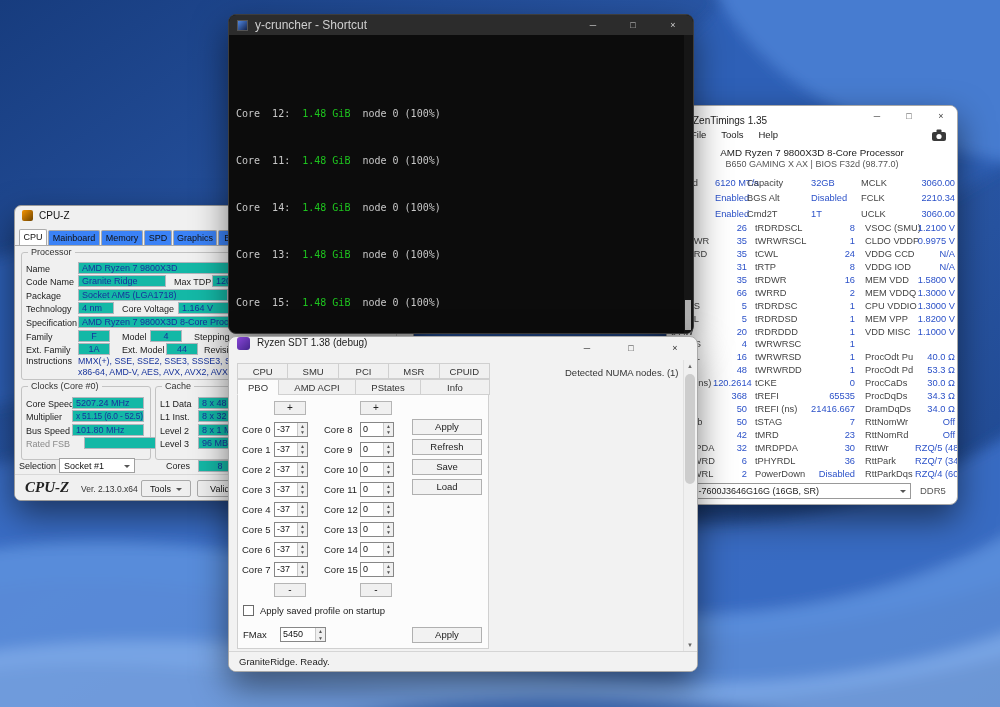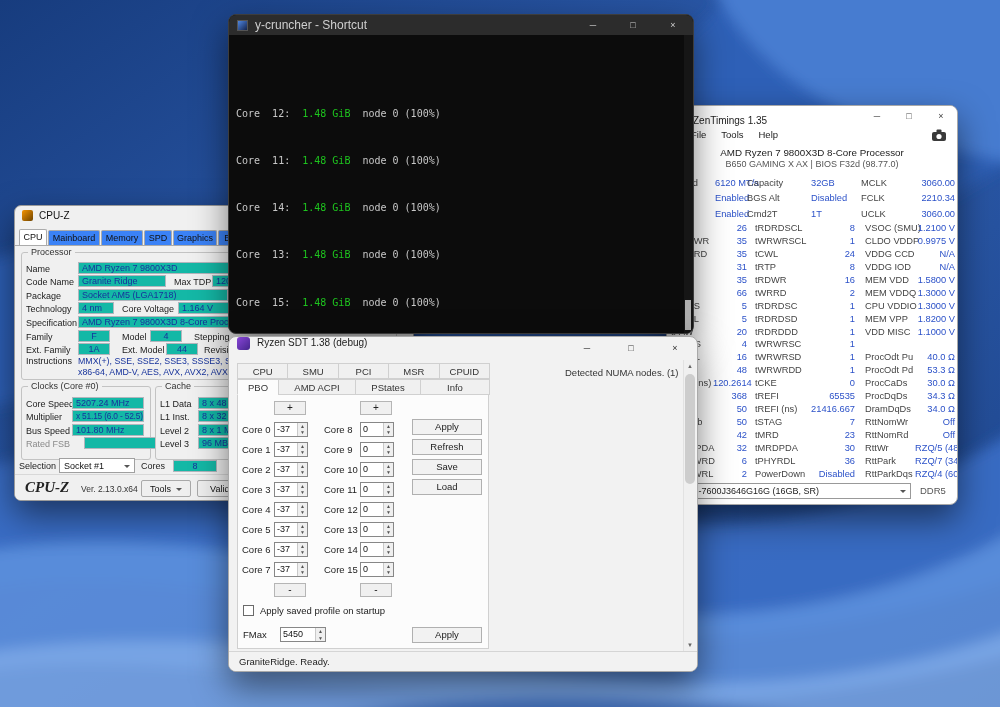--- a/index.html
+++ b/index.html
@@ -32,21 +32,21 @@
 .cz-main{position:absolute;left:0;top:39px;right:0;bottom:0;border-top:1px solid #ababab;background:#f0f0f0}
 .grp{position:absolute;border:1px solid #c3c3c3;border-radius:3px;background:#f0f0f0}
 .leg{position:absolute;top:-6px;left:6px;background:#f0f0f0;padding:0 3px;font-size:9px;color:#333}
 .cz-row{display:flex;align-items:flex-end;height:13.6px;padding-left:4px;font-size:9px}
 .cz-row.tall{height:24px;align-items:flex-start;padding-top:1px}
 .cz-lab{width:52px;flex:none;color:#222;white-space:nowrap}
 .lab2{flex:none;color:#222;white-space:nowrap}
 .fld{background:#14b8a6;border:1px solid #b2b6bd;color:#17339c;height:12px;line-height:10px;padding:0 3px;white-space:nowrap;overflow:hidden;flex:none;font-size:9px}
 .fld.sm{font-size:8.4px;letter-spacing:-.2px}
 .ctr{text-align:center}
-.ml6{margin-left:6px}.ml8{margin-left:8px}.ml12{margin-left:12px}.ml16{margin-left:6px}
+.ml6{margin-left:6px}.ml8{margin-left:8px}.ml12{margin-left:12px}.ml16{margin-left:31px}
 .instr{color:#17339c;font-size:8.8px;line-height:10.5px;white-space:nowrap}
 .cz-proc{left:6px;top:6px;width:376px;height:128px;padding-top:7px}
 .cz-clocks{left:6px;top:140px;width:130px;height:74px;padding-top:8px}
 .cz-cache{left:140px;top:140px;width:254px;height:74px;padding-top:8px}
 .cz-sel{position:absolute;left:4px;top:212px;width:392px;display:flex;align-items:center;font-size:9px}
 .combo{background:#fff;border:1px solid #a0a0a0;height:15px;display:flex;align-items:center;padding:0 4px;font-size:9px;color:#111}
 .carat{width:0;height:0;border:3px solid transparent;border-top-color:#555;margin-left:auto;transform:translateY(2px)}
 .cz-foot{position:absolute;left:0;top:228px;width:100%;height:29px;border-top:1px solid #d8d8d8}
 .cz-brand{position:absolute;left:10px;top:4px;font-family:"Liberation Serif",serif;font-style:italic;font-weight:bold;font-size:15px;color:#222}
 .cz-ver{position:absolute;left:66px;top:9px;font-size:8.5px;color:#333}

